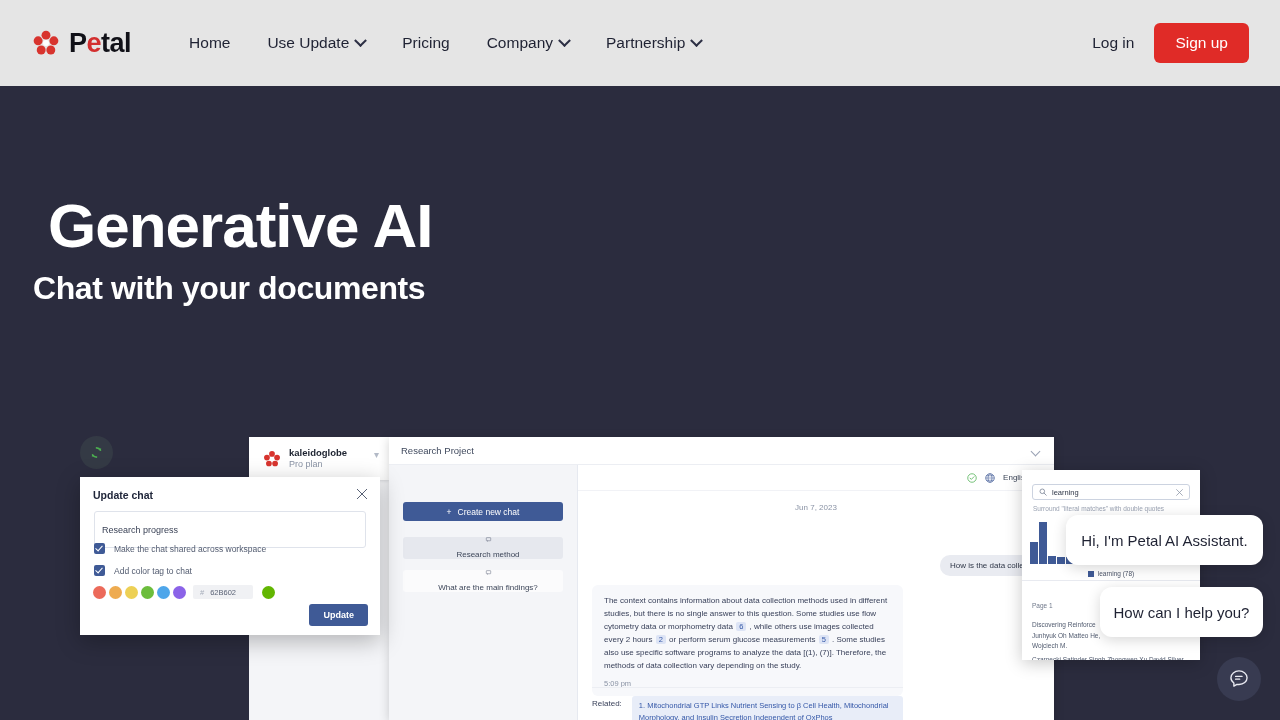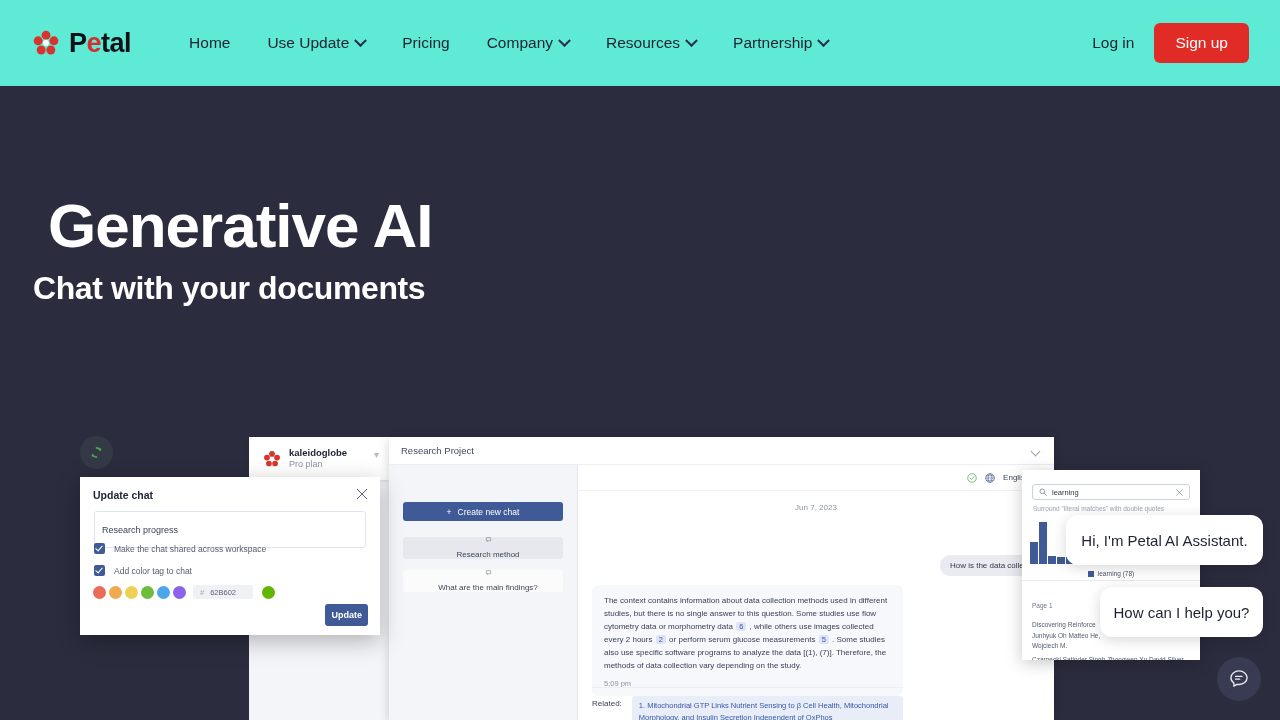--- a/index.html
+++ b/index.html
@@ -13,21 +13,21 @@
     position: relative;
     width: 1280px; height: 720px;
     background: #2b2c3e;
     overflow: hidden;
   }
 
   
   .navbar {
     position: absolute; top: 0; left: 0;
     width: 1280px; height: 86px;
-    background: #5eead4;
+    background: #e5e5e5;
     display: flex; align-items: center;
     z-index: 60;
   }
   .logo-wrap {
     display: flex; align-items: center;
     margin-left: 32px; gap: 9px;
   }
   .logo-mark { width: 28px; height: 28px; display: block; }
   .logo-text {
     font-size: 27px; font-weight: bold;
@@ -166,21 +166,21 @@
     display: flex; align-items: center; gap: 6px;
     padding: 0 7px;
   }
   .hexhash { font-size: 7.5px; color: #a7aebb; }
   .hexval { font-size: 7.5px; color: #5b6376; }
   .swatch-current { margin-left: 6px; }
   .ud-update-btn {
     position: absolute; right: 12px; bottom: 9px;
     background: #3f5a96; color: #fff;
     font-size: 9px; font-weight: bold;
-    padding: 6px 6px; border: none; border-radius: 3px;
+    padding: 6px 14px; border: none; border-radius: 3px;
     cursor: pointer; font-family: "Liberation Sans", sans-serif;
   }
 
   
   .app-window {
     position: absolute; left: 389px; top: 437px;
     width: 665px; height: 283px;
     background: #ffffff;
     box-shadow: 0 2px 10px rgba(0,0,0,.18);
     overflow: hidden;
@@ -374,24 +374,20 @@
       </div>
       <div class="nav-item">
         <span>Use Update</span>
         <span class="chev"></span>
       </div>
       <div class="nav-item">
         <span>Pricing</span>
       </div>
       <div class="nav-item">
         <span>Company</span>
-        <span class="chev"></span>
-      </div>
-      <div class="nav-item">
-        <span>Resources</span>
         <span class="chev"></span>
       </div>
       <div class="nav-item">
         <span>Partnership</span>
         <span class="chev"></span>
       </div>
     </div>
 
     <div class="nav-right">
       <div class="login-link">Log in</div>

